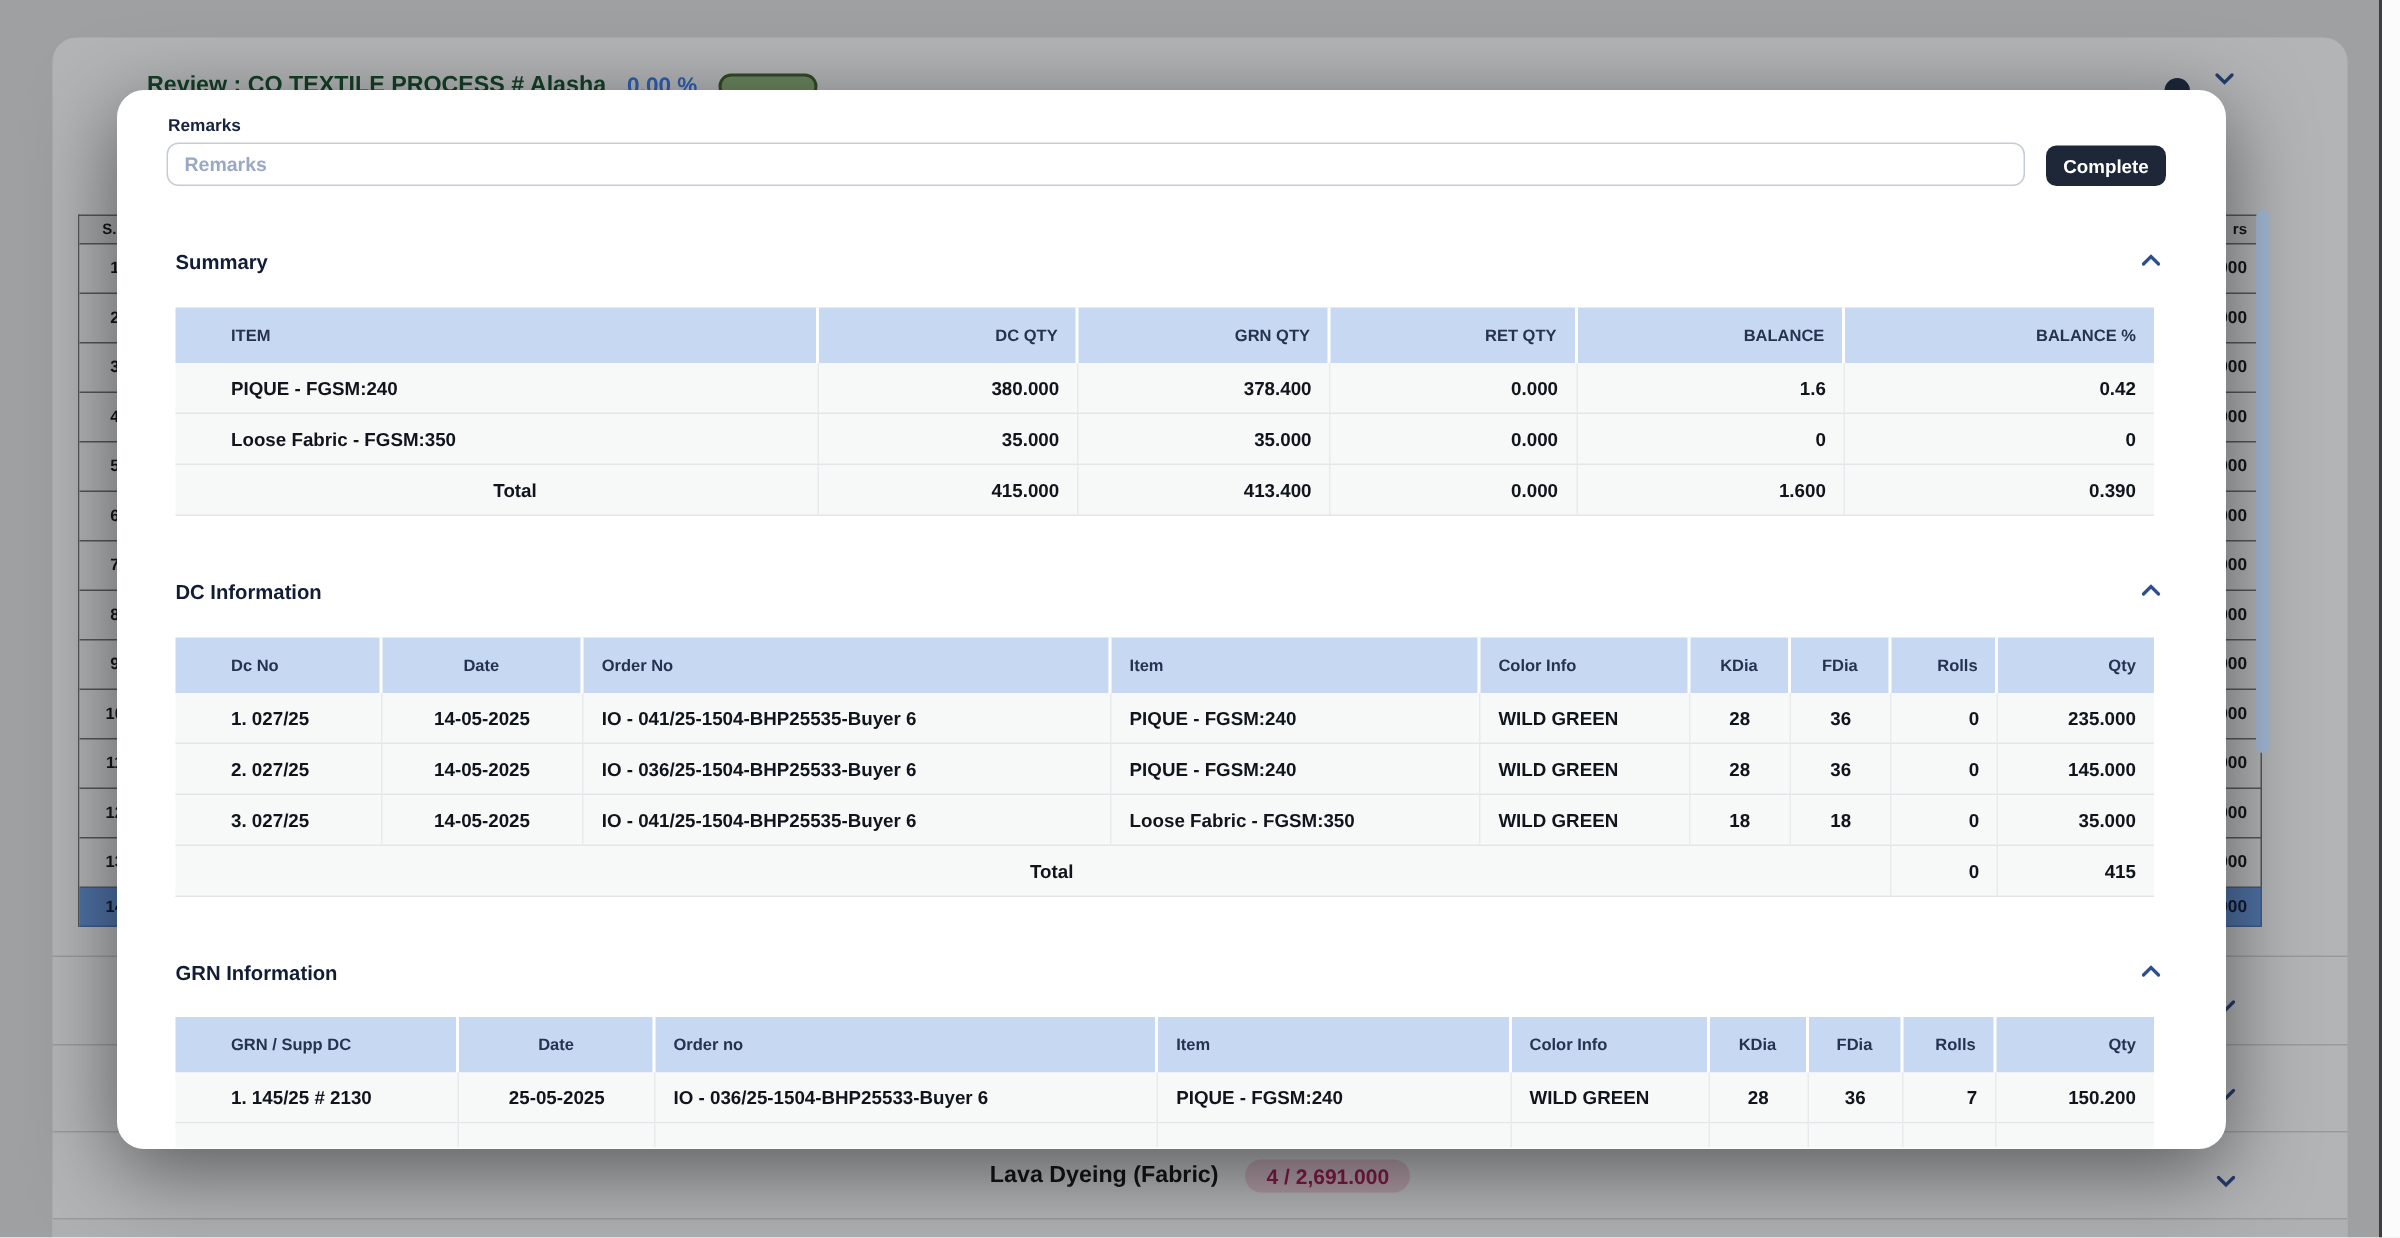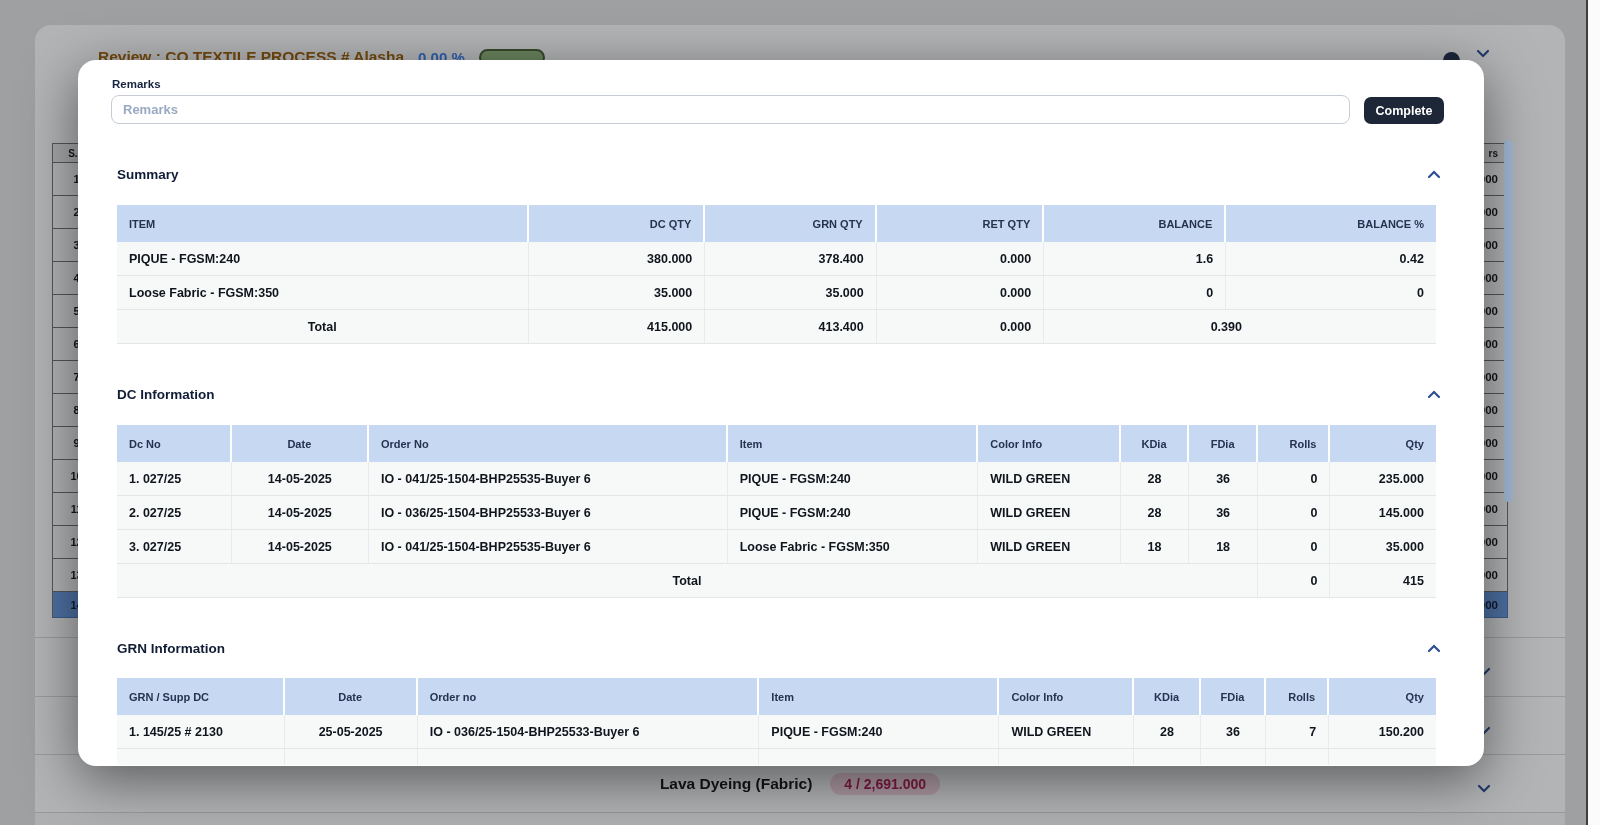--- a/index.html
+++ b/index.html
@@ -10,21 +10,21 @@
     font-family:"Liberation Sans","DejaVu Sans",sans-serif;
   }
   .abs { position:absolute; }
 
   
   .bg-card {
     left:35px; top:25px; width:1530px; height:800px;
     background:#ffffff; border-radius:16px 16px 0 0; overflow:hidden;
   }
   .bg-heading { left:63px; top:22px; height:20px; display:flex; gap:14px; align-items:center; }
-  .bg-title { font-size:15.5px; font-weight:800; color:#a16207; white-space:nowrap; }
+  .bg-title { font-size:15.5px; font-weight:800; color:#14532d; white-space:nowrap; }
   .bg-pct { font-size:15px; font-weight:800; color:#3b82f6; }
   .bg-badge { width:66px; height:17px; border:2px solid #46612f; border-radius:9px; }
   .bg-close-circle { left:1408px; top:27px; width:17px; height:17px; border-radius:50%; background:#22304a; }
   .bg-top-chevron { left:1441px; top:19px; }
 
   .bg-table { left:17px; top:118px; width:1456px; border-top:1px solid #757575; border-left:1px solid #757575; font-weight:700; color:#161616; }
   .bg-tr { display:flex; height:33px; background:#fff; }
   .bg-tr.hdr { height:19px; background:#eeeeee; font-size:10px; }
   .bg-tr.hdr .bgc { font-size:10px; }
   .bgc { border-right:1px solid #757575; border-bottom:1px solid #757575; display:flex; align-items:center; }
@@ -65,21 +65,21 @@
     background:#1d2737; color:#fff; border:none; border-radius:7px;
     font-size:12.5px; font-weight:700; cursor:pointer;
     font-family:"Liberation Sans","DejaVu Sans",sans-serif;
   }
   .sec-row { left:39px; width:1324px; height:20px; display:flex; justify-content:space-between; align-items:center; }
   .sec-title { font-size:13.5px; font-weight:800; color:#111c35; }
   .sec-row.summary { top:104px; } .sec-row.dc { top:324px;justify-content:space-between; } .sec-row.grn { top:578px; }
 
   .tbl { left:39px; width:1319px; font-size:12.5px; font-weight:700; color:#10151d; }
   .tbl.summary { top:145px; } .tbl.dc { top:365px; } .tbl.grn { top:618px; }
-  .tr { display:flex; height:34px; background:#f7f8f8; border-bottom:1px solid #e3e6e9; }
+  .tr { display:flex; height:34px; background:#f7f8f8; border-bottom:1px solid #e3e6e9;padding-left:25px; }
   .tr.th { height:37px; background:#c7d8f3; color:#25334f; font-size:11px; border-bottom:none; }
   .tr.partial { height:16px; border-bottom:none; }
   .td { display:flex; align-items:center; padding:0 12px; border-right:1px solid #e8eaed; overflow:hidden; white-space:nowrap; }
   .tr .td:last-child { border-right:none; }
   .tr.th .td { border-right:2px solid #ffffff; }
   .tr.th .td:last-child { border-right:none; }
   .al-r { justify-content:flex-end; } .al-c { justify-content:center; }
 
   
   .s-c0{width:31.2%;} .s-c1{width:13.4%;} .s-c2{width:13.0%;} .s-c3{width:12.7%;} .s-c4{width:13.8%;} .s-c5{width:15.9%;}
@@ -255,20 +255,21 @@
       <div class="td s-c2 al-r">35.000</div>
       <div class="td s-c3 al-r">0.000</div>
       <div class="td s-c4 al-r">0</div>
       <div class="td s-c5 al-r">0</div>
     </div>
     <div class="tr">
       <div class="td s-c0 al-c">Total</div>
       <div class="td s-c1 al-r">415.000</div>
       <div class="td s-c2 al-r">413.400</div>
       <div class="td s-c3 al-r">0.000</div>
+      <div class="td s-c4 al-r">1.600</div>
       <div class="td s-c5 al-r">0.390</div>
     </div>
   </div>
 
   <div class="abs sec-row dc">
     <span class="sec-title">DC Information</span>
     <span>
       <svg width="14" height="9" viewBox="0 0 14 9">
           <path d="M2 7 L7 2 L12 7" stroke="#2d4f92" stroke-width="2.2" fill="none" stroke-linecap="round"></path>
         </svg>

